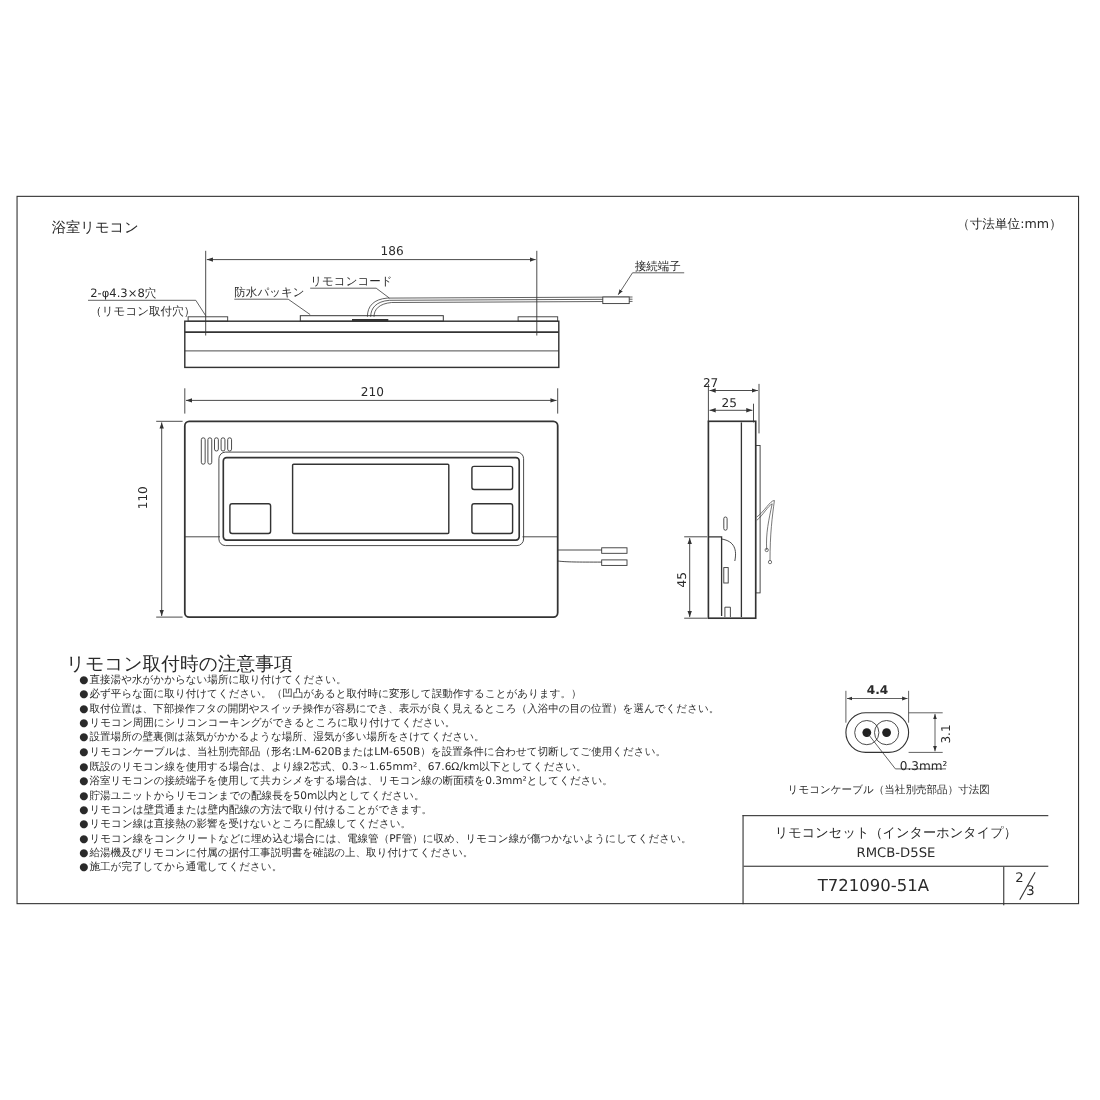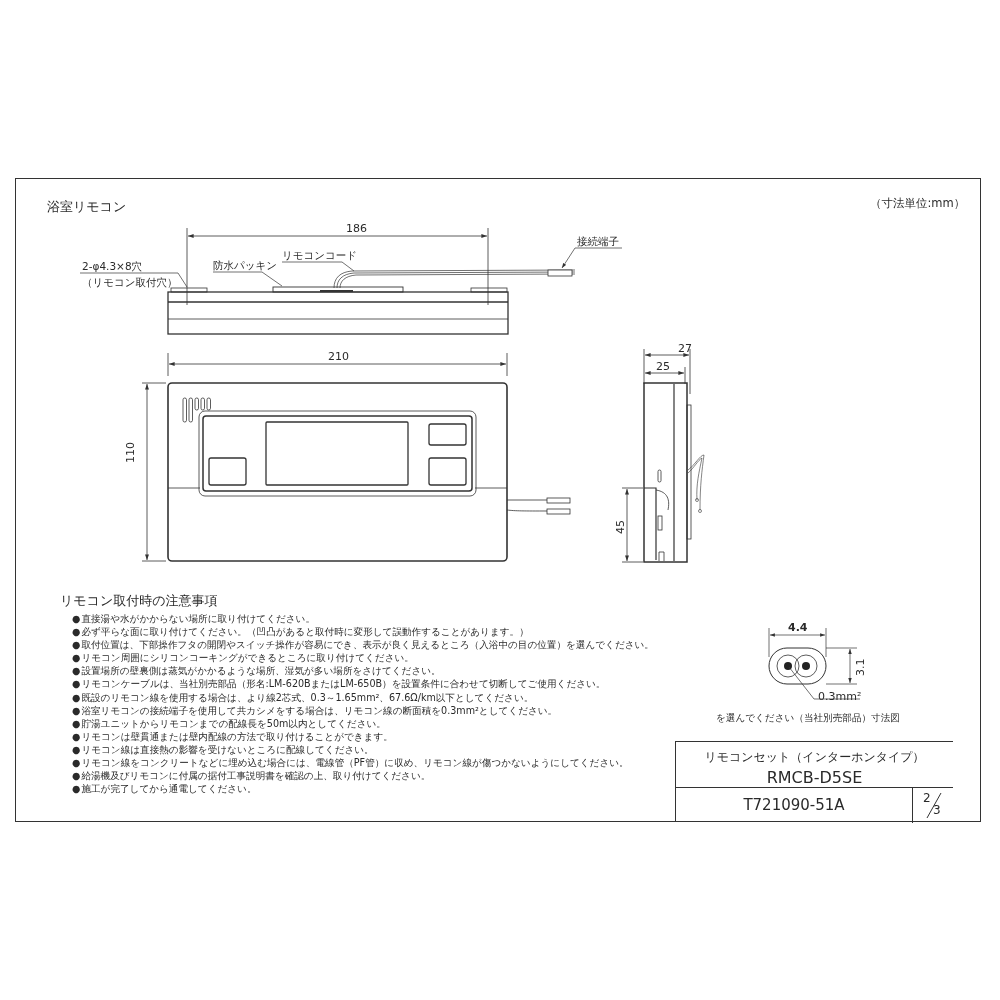--- a/index.html
+++ b/index.html
@@ -6,30 +6,30 @@
   body { width:1000px; height:1000px; position:relative; overflow:hidden;
          font-family:"DejaVu Sans", "Liberation Sans", sans-serif; color:#2a2a2a; }
   .frame { position:absolute; left:15px; top:178px; width:966px; height:644px;
            border:1.6px solid #333; box-sizing:border-box; }
   .abs { position:absolute; white-space:nowrap; }
   .title { font-size:13px; }
   .unit { font-size:11.5px; }
   .lbl { font-size:10.5px; }
   .dim { font-size:11px; }
   svg.drawing { position:absolute; left:0; top:0; }
-  .notes-title { font-size:13px; }
+  .notes-title { font-size:17px; }
   .notes { position:absolute; left:72px; top:612px; margin:0; padding:0; list-style:none; }
   .notes li { font-size:9.6px; line-height:13.1px; height:13.1px; white-space:nowrap; }
   .notes li::before { content:"●"; margin-right:1px; }
   .titleblock { position:absolute; left:675px; top:741px; width:278px; height:81px;
                 border-top:1.4px solid #333; border-left:1.4px solid #333; box-sizing:border-box; }
   .tb-row1 { position:absolute; left:0; top:0; width:100%; height:46px; border-bottom:1.4px solid #333;
              box-sizing:border-box; text-align:center; }
   .tb-row1 .a { font-size:12px; margin-top:7px; }
-  .tb-row1 .b { font-size:16px; margin-top:2px; }
+  .tb-row1 .b { font-size:12px; margin-top:2px; }
   .tb-row2 { position:absolute; left:0; top:46px; width:100%; height:35px; }
   .tb-doc { position:absolute; left:0; top:0; width:237px; height:100%; text-align:center;
             line-height:35px; font-size:15px; border-right:1.4px solid #333; box-sizing:border-box; }
   .tb-page { position:absolute; left:237px; top:0; width:41px; height:100%; }
   .frac-n { position:absolute; left:10px; top:3px; font-size:12px; }
   .frac-d { position:absolute; left:20px; top:15px; font-size:12px; }
   .cable-caption { font-size:9.6px; }
 </style>
 </head>
 <body>
@@ -164,28 +164,28 @@
 <div class="abs dim" style="left:328px;top:222px;margin-left:18px;">186</div>
 <div class="abs lbl" style="left:82px;top:260px;">2-φ4.3×8穴</div>
 <div class="abs lbl" style="left:82px;top:276px;">（リモコン取付穴）</div>
 <div class="abs lbl" style="left:213px;top:259px;">防水パッキン</div>
 <div class="abs lbl" style="left:282px;top:249px;">リモコンコード</div>
 <div class="abs lbl" style="left:577px;top:235px;">接続端子</div>
 
 <div class="abs dim" style="left:328px;top:350px;">210</div>
 <div class="abs dim" style="left:124px;top:463px;transform:rotate(-90deg);transform-origin:left top;">110</div>
 
-<div class="abs dim" style="left:678px;top:342px;">27</div>
+<div class="abs dim" style="left:639px;top:342px;">27</div>
 <div class="abs dim" style="left:656px;top:360px;">25</div>
 <div class="abs dim" style="left:614px;top:534px;transform:rotate(-90deg);transform-origin:left top;">45</div>
 
 <div class="abs dim" style="left:788px;top:621px;font-weight:bold;">4.4</div>
 <div class="abs dim" style="left:854px;top:676px;transform:rotate(-90deg);transform-origin:left top;">3.1</div>
 <div class="abs dim" style="left:818px;top:690px;">0.3mm²</div>
-<div class="abs cable-caption" style="left:716px;top:712px;">を選んでください（当社別売部品）寸法図</div>
+<div class="abs cable-caption" style="left:716px;top:712px;">リモコンケーブル（当社別売部品）寸法図</div>
 
 <div class="abs notes-title" style="left:60px;top:592px;">リモコン取付時の注意事項</div>
 <ul class="notes">
   <li>直接湯や水がかからない場所に取り付けてください。</li>
   <li>必ず平らな面に取り付けてください。（凹凸があると取付時に変形して誤動作することがあります。）</li>
   <li>取付位置は、下部操作フタの開閉やスイッチ操作が容易にでき、表示が良く見えるところ（入浴中の目の位置）を選んでください。</li>
   <li>リモコン周囲にシリコンコーキングができるところに取り付けてください。</li>
   <li>設置場所の壁裏側は蒸気がかかるような場所、湿気が多い場所をさけてください。</li>
   <li>リモコンケーブルは、当社別売部品（形名:LM-620BまたはLM-650B）を設置条件に合わせて切断してご使用ください。</li>
   <li>既設のリモコン線を使用する場合は、より線2芯式、0.3～1.65mm²、67.6Ω/km以下としてください。</li>

